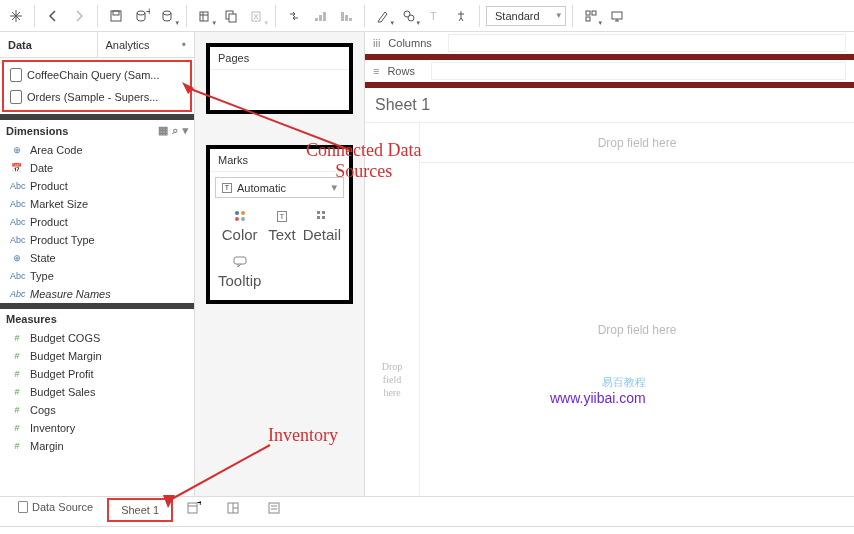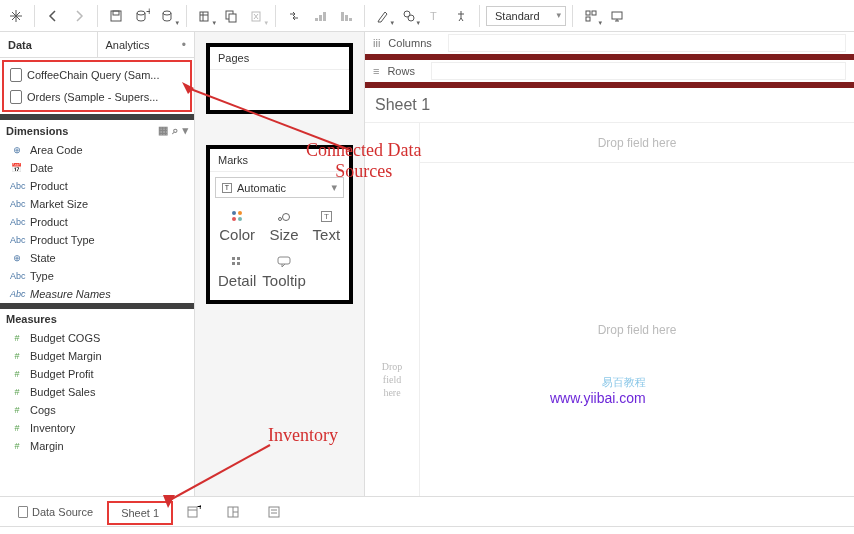--- a/index.html
+++ b/index.html
@@ -43,21 +43,21 @@
 .right { flex: 1; display: flex; flex-direction: column; }
 .shelf { display: flex; align-items: center; border-bottom: 6px solid #7f1d1d; height: 28px; padding: 0 8px; gap: 8px; }
 .shelf .sicon { color: #888; }
 .shelf .slabel { color: #555; }
 .shelf .drop { flex: 1; height: 18px; border: 1px solid #eee; margin-left: 8px; }
 .sheetname { padding: 8px 10px; font-size: 16px; color: #666; border-bottom: 1px solid #eee; }
 .canvas { flex: 1; display: flex; }
 .rowdrop { width: 55px; border-right: 1px solid #eee; display: flex; align-items: center; justify-content: center; color: #bbb; font-size: 10px; text-align: center; line-height: 1.3; padding-top: 140px; font-family: Liberation Serif, serif; }
 .canvmain { flex: 1; display: flex; flex-direction: column; }
 .coldrop { height: 40px; border-bottom: 1px solid #eee; display: flex; align-items: center; justify-content: center; color: #bbb; font-size: 12px; }
-.bottom { height: 30px; border-top: 1px solid #ddd; display: flex; align-items: center; padding: 0 6px; gap: 2px; }
+.bottom { height: 30px; border-top: 1px solid #ddd; display: flex; align-items: flex-start; padding: 0 6px; gap: 2px; }
 .btab { padding: 4px 12px; cursor: pointer; display: flex; align-items: center; gap: 4px; color: #555; }
 .btab.active { border: 1px solid #bbb; border-bottom: none; background: #fff; position: relative; top: 1px; }
 .btab.highlight { border: 2px solid #e53935; }
 .footer { height: 8px; border-top: 1px solid #ddd; }
 .annotation { position: absolute; color: #d32f2f; font-family: Georgia, serif; font-size: 18px; font-weight: 500; pointer-events: none; z-index: 100; }
 .annot-arrow { position: absolute; pointer-events: none; z-index: 99; }
 .watermark { position: absolute; color: #8cc8e8; font-size: 16px; text-align: right; }
 .watermark .wm2 { color: #6d28d9; font-size: 14px; }
 .dots4 { display: grid; grid-template-columns: repeat(2, 4px); grid-template-rows: repeat(2, 4px); gap: 2px; }
 .dots4 span { width: 4px; height: 4px; border-radius: 50%; }
@@ -325,29 +325,20 @@
                 <span style="background:#4e79a7"></span>
                 <span style="background:#f28e2b"></span>
                 <span style="background:#e15759"></span>
                 <span style="background:#76b7b2"></span>
               </div>
             </div>
           <div class="lbl">Color</div>
         </div>
         <div class="mark-cell">
           <div class="mi">
-              <svg width="14" height="12">
-                <circle cx="3" cy="9" r="1.5" fill="none" stroke="#666"></circle>
-                <circle cx="9" cy="7" r="3.5" fill="none" stroke="#666"></circle>
-              </svg>
-            </div>
-          <div class="lbl">Size</div>
-        </div>
-        <div class="mark-cell">
-          <div class="mi">
               <span style="border:1px solid #888;padding:0 2px;font-size:8px">T</span>
             </div>
           <div class="lbl">Text</div>
         </div>
         <div class="mark-cell">
           <div class="mi">
               <svg width="12" height="12">
                 <rect x="1" y="1" width="3" height="3" fill="#888"></rect>
                 <rect x="6" y="1" width="3" height="3" fill="#888"></rect>
                 <rect x="1" y="6" width="3" height="3" fill="#888"></rect>

